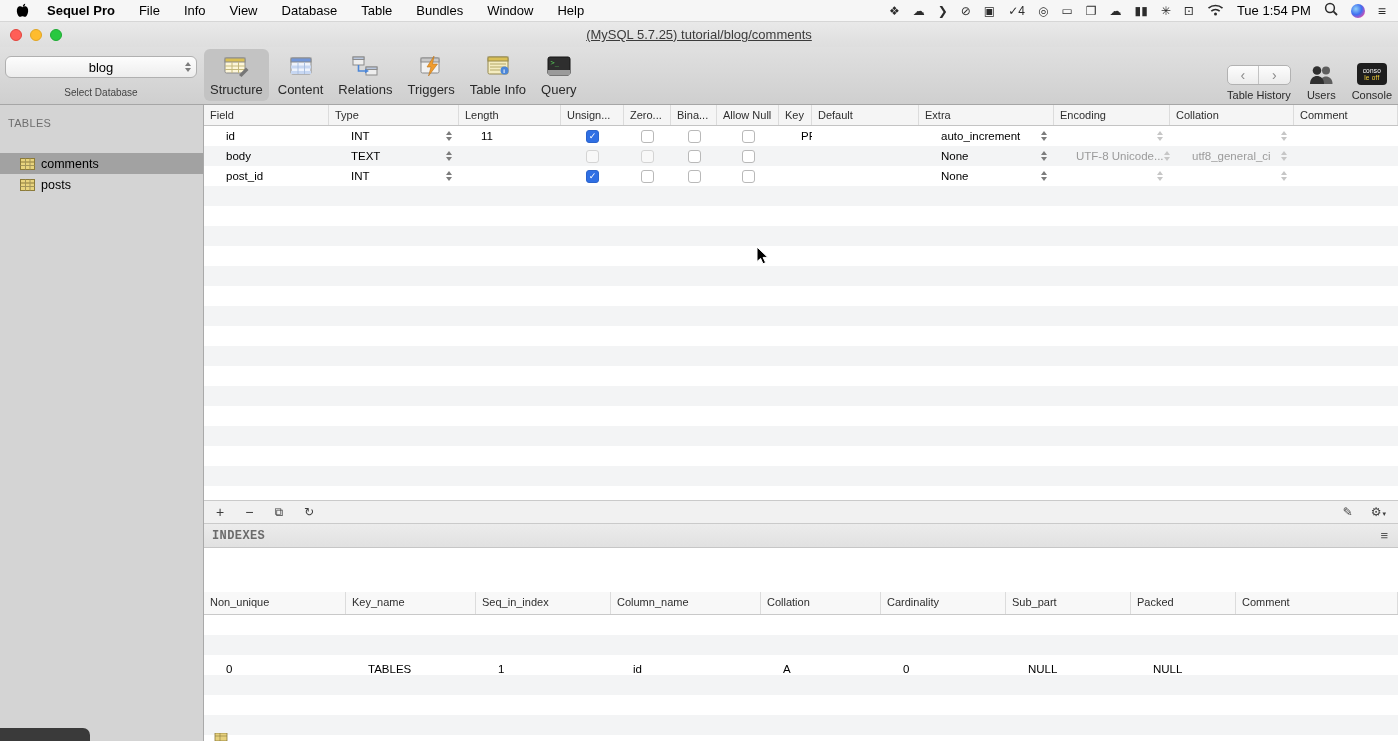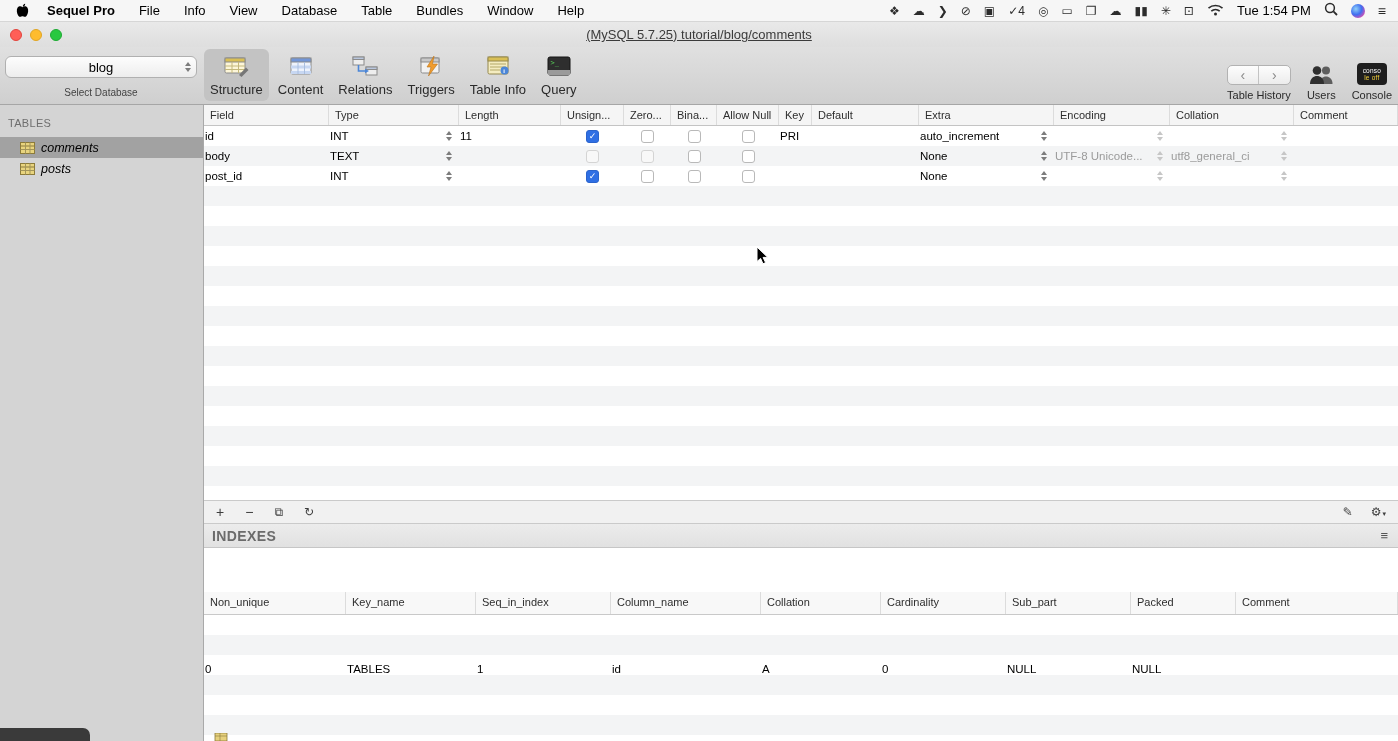--- a/index.html
+++ b/index.html
@@ -73,39 +73,39 @@
   .th-btn:first-child { border-right:1px solid #c3c3c3; }
   .console-badge { width:30px; height:22px; background:#1e1e1e; border-radius:4px;
     display:flex; flex-direction:column; align-items:center; justify-content:center;
     font-size:6.5px; line-height:7px; color:#fff; letter-spacing:.2px; }
   .console-badge .c2 { color:#f5d23c; }
 
   
   .workspace { display:flex; height:658px; }
   .sidebar { width:204px; background:#d4d4d4; border-right:1px solid #a9a9a9; }
   .sidebar-header { padding:12px 0 0 8px; font-size:11px; color:#6e6e6e; letter-spacing:.3px; }
-  .tables-list { margin-top:8px;font-style:italic; }
+  .tables-list { margin-top:24px; }
   .table-item { height:21px; display:flex; align-items:center; gap:6px; padding-left:20px;
     font-size:12.5px; }
   .table-item.selected { background:#a2a2a2; }
   .mini-table-icon { display:inline-flex; }
 
   .main { flex:1; display:flex; flex-direction:column; background:#fff; min-width:0; }
 
   .struct-grid { display:grid; grid-template-columns:var(--struct-cols); }
   .idx-grid { display:grid; grid-template-columns:var(--idx-cols);margin-top:44px; }
 
   .col-header { height:21px; background:#f5f5f5; border-bottom:1px solid #c4c4c4; }
   .hcell { font-size:11px; color:#2e2e2e; padding:4px 0 0 6px; border-right:1px solid #dcdcdc;
     white-space:nowrap; overflow:hidden; }
 
   .struct-body { height:374px;
     background:repeating-linear-gradient(to bottom,#ffffff 0 20px,#f3f4f5 20px 40px); }
   .srow, .irow { height:20px; align-items:center; font-size:11.5px; }
-  .cell { padding-left:1px; white-space:nowrap; overflow:hidden; }
+  .cell { padding-left:22px; white-space:nowrap; overflow:hidden; }
   .cell.center { display:flex; justify-content:center; padding-left:0; }
   .cell.split { display:flex; justify-content:space-between; align-items:center; padding-right:7px; }
   .gray { color:#9b9b9b; }
 
   .cb { width:13px; height:13px; border-radius:3px; background:#fff; border:1px solid #b9b9b9;
     display:inline-flex; align-items:center; justify-content:center; }
   .cb.checked { background:#2f6fe4; border-color:#2a63cc; color:#fff; font-size:9px; }
   .cb.checked::after { content:"✓"; }
   .cb.disabled { border-color:#d4d4d4; background:#f8f8f8; }
 
@@ -119,21 +119,21 @@
   .struct-toolbar { height:24px; background:#f1f1f1; border-top:1px solid #cacaca;
     border-bottom:1px solid #cacaca; display:flex; align-items:center; padding:0 12px;
     gap:21px; color:#3d3d3d; }
   .stb { font-size:14px; line-height:1; }
   .stb.small { font-size:12px; }
   .stb-right { margin-left:auto; display:flex; gap:18px; align-items:center; }
   .caret { font-size:7px; margin-left:1px; }
 
   .indexes-titlebar { height:24px; background:linear-gradient(#ececec,#e1e1e1);
     border-bottom:1px solid #c6c6c6; display:flex; align-items:center; padding:0 10px 0 8px; }
-  .indexes-title { font-size:14px; font-weight:bold; color:#6b6b6b; letter-spacing:.4px; }
+  .indexes-title { font-size:12px; font-weight:bold; color:#6b6b6b; letter-spacing:.4px;font-family:Liberation Mono, monospace; }
   .ham { margin-left:auto; color:#555; font-size:13px; }
 
   .idx-header { height:23px; background:#f8f8f8; border-bottom:1px solid #c9c9c9; }
   .idx-body { flex:1;
     background:repeating-linear-gradient(to bottom,#ffffff 0 20px,#f3f4f5 20px 40px); }
 
   
   .bottom-pill { position:absolute; left:0; bottom:0; width:90px; height:13px;
     background:#3a3a3a; border-radius:0 7px 0 0; }
   .path-icon { position:absolute; left:214px; bottom:0; height:8px; display:flex; align-items:flex-end; }

